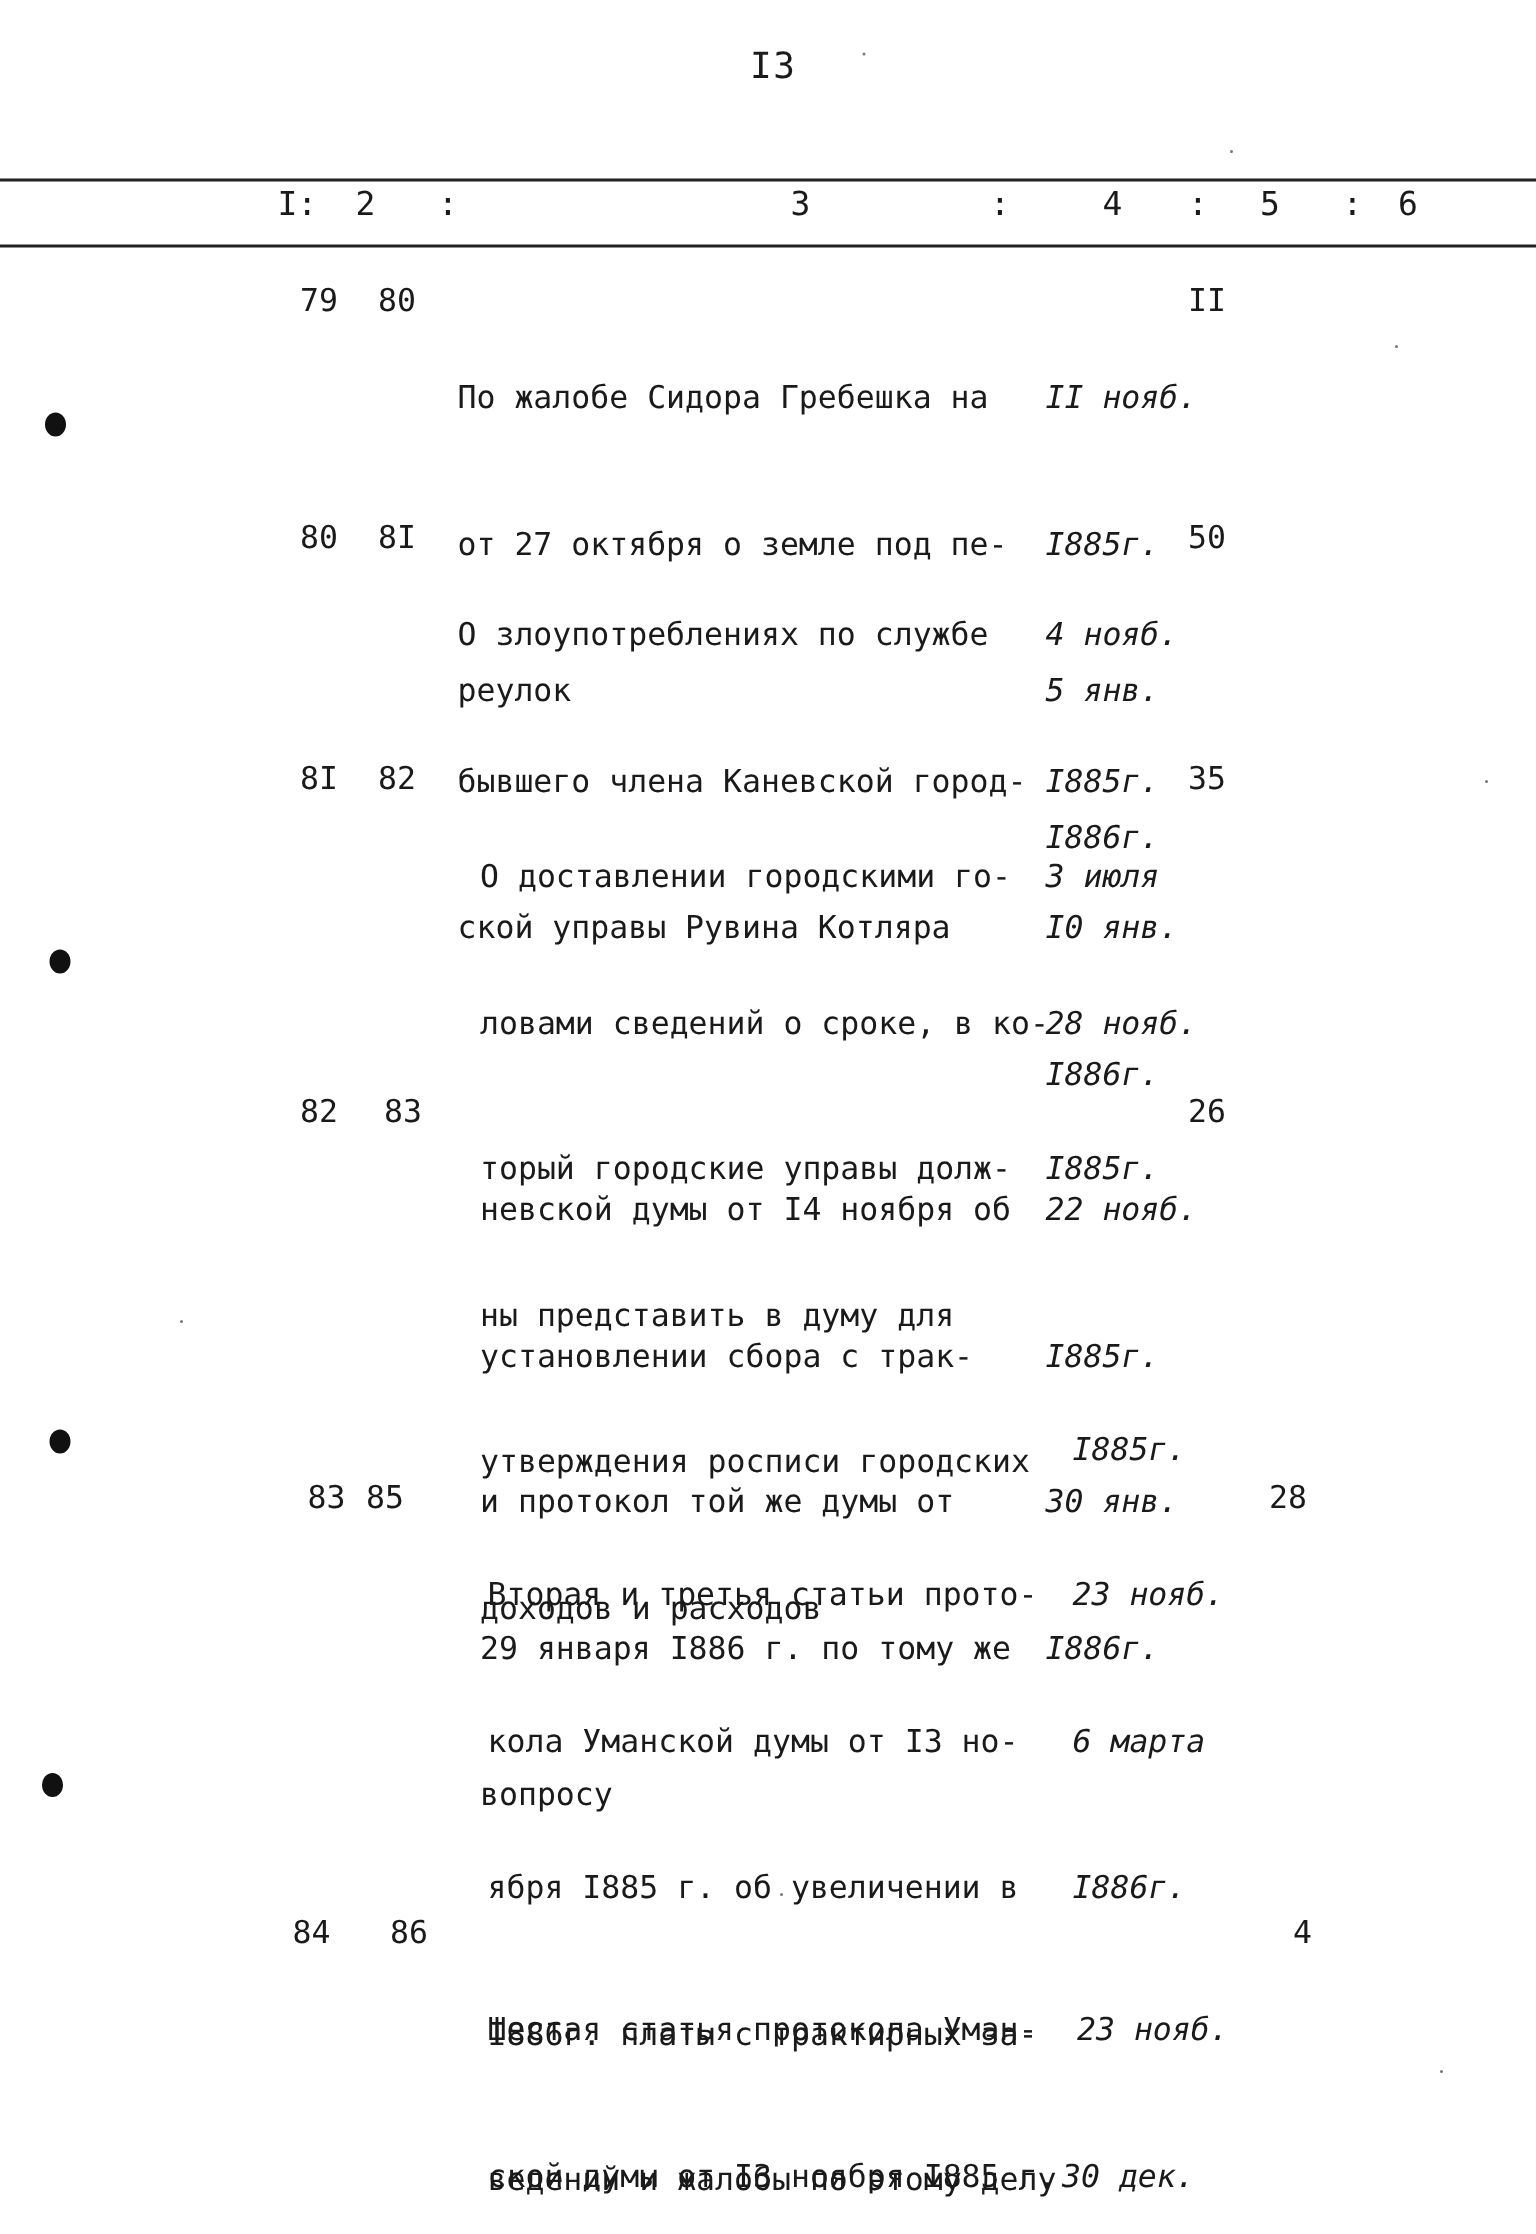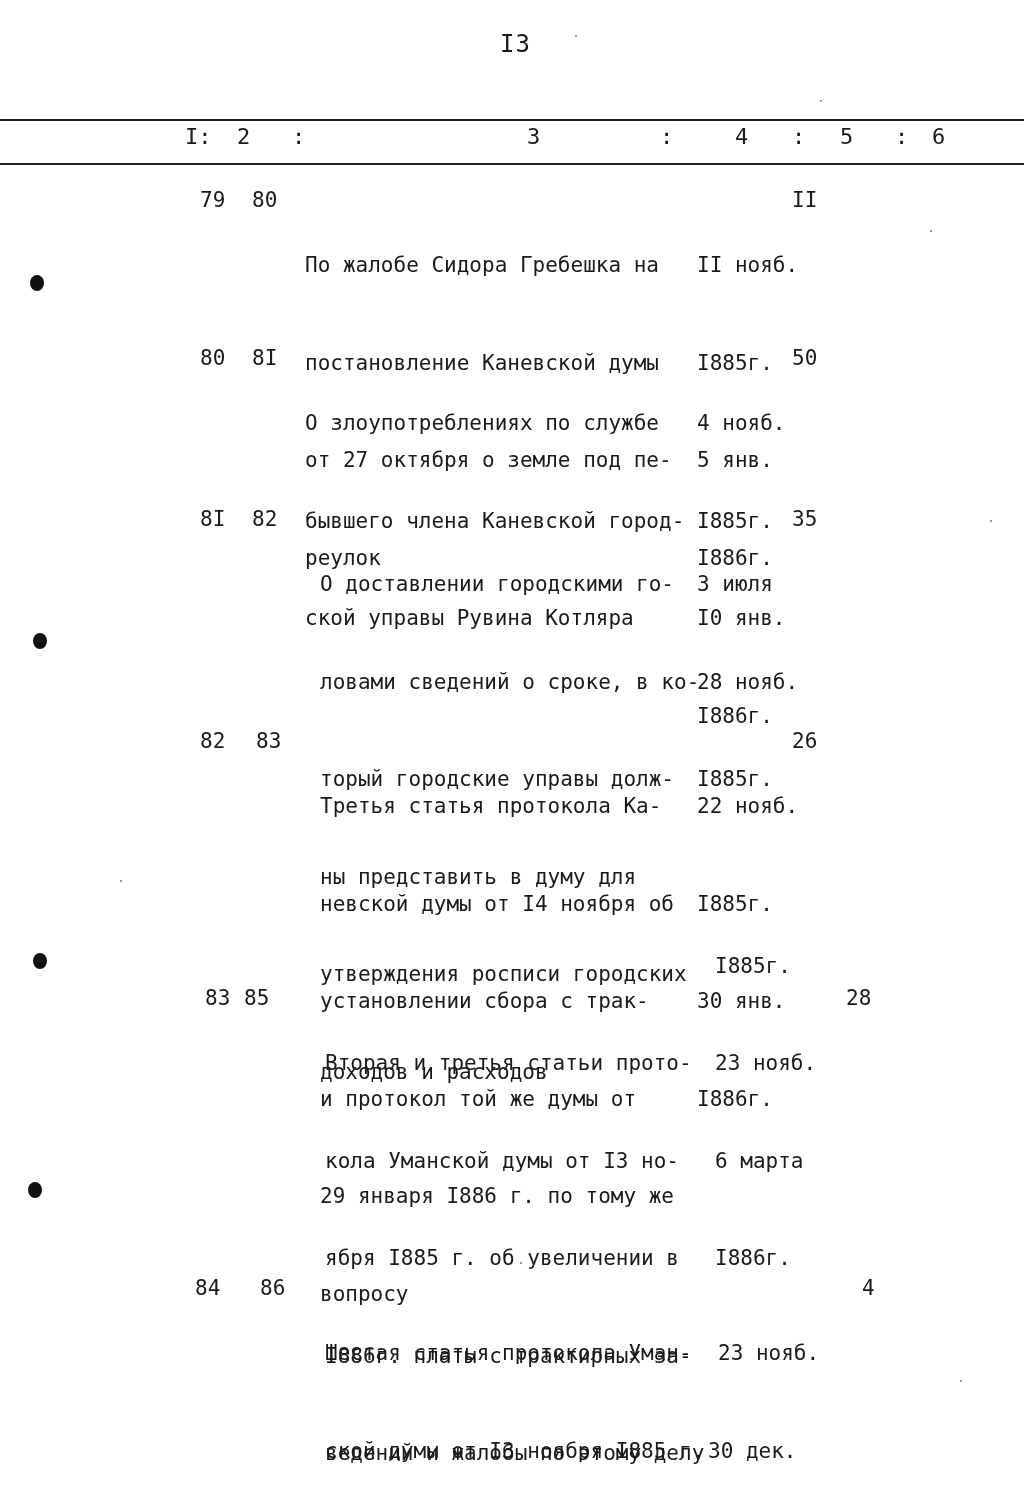--- a/index.html
+++ b/index.html
@@ -22,21 +22,21 @@
   .rule.bottom { top: 163px; }
   .header-row {
     position: absolute; top: 124px; left: 0; width: 1024px; height: 32px;
     font-size: 22px;
   }
   .header-row span { position: absolute; top: 0; }
   .entry { position: absolute; left: 0; width: 1024px; font-size: 21px; line-height: 32.5px; }
   .entry .c1 { position: absolute; left: 200px; }
   .entry .c2 { position: absolute; left: 252px; }
   .entry .c3 { position: absolute; left: 305px; white-space: pre; }
-  .entry .c4 { position: absolute; left: 697px; white-space: pre; }
+  .entry .c4 { position: absolute; left: 697px; white-space: pre; font-style: italic; }
   .entry .c5 { position: absolute; left: 792px; }
   .entry .line { display: block; }
   .hole {
     position: absolute; width: 14px; height: 16px; border-radius: 50%;
     background: #111;
   }
   .speck { position: absolute; width: 2px; height: 2px; background: #777; border-radius: 50%; }
 </style>
 </head>
 <body>
@@ -56,21 +56,20 @@
   <span style="left:895px">:</span>
   <span style="left:932px">6</span>
 </div>
 <div class="rule bottom"></div>
 
 <div class="entry" style="top:184px">
   <span class="c1">79</span>
   <span class="c2">80</span>
   <div class="c3">
     <span class="line">По жалобе Сидора Гребешка на</span>
-    <span class="line">постановление Каневской думы</span>
     <span class="line">от 27 октября о земле под пе-</span>
     <span class="line">реулок</span>
   </div>
   <div class="c4">
     <span class="line">II нояб.</span>
     <span class="line">I885г.</span>
     <span class="line">5 янв.</span>
     <span class="line">I886г.</span>
   </div>
   <span class="c5">II</span>
@@ -109,21 +108,20 @@
     <span class="line">28 нояб.</span>
     <span class="line">I885г.</span>
   </div>
   <span class="c5">35</span>
 </div>
 
 <div class="entry" style="top:725px">
   <span class="c1">82</span>
   <span class="c2" style="left:256px">83</span>
   <div class="c3" style="left:320px">
-    <span class="line">Третья статья протокола Ка-</span>
     <span class="line">невской думы от I4 ноября об</span>
     <span class="line">установлении сбора с трак-</span>
     <span class="line">и протокол той же думы от</span>
     <span class="line">29 января I886 г. по тому же</span>
     <span class="line">вопросу</span>
   </div>
   <div class="c4">
     <span class="line">22 нояб.</span>
     <span class="line">I885г.</span>
     <span class="line">30 янв.</span>

